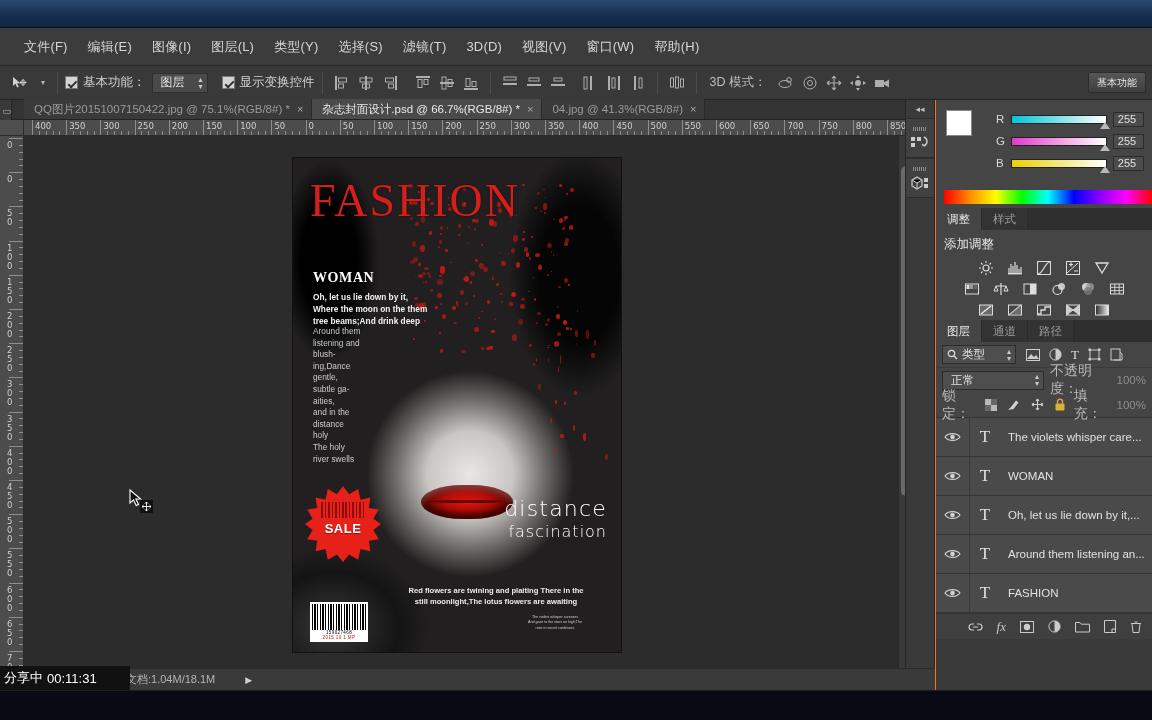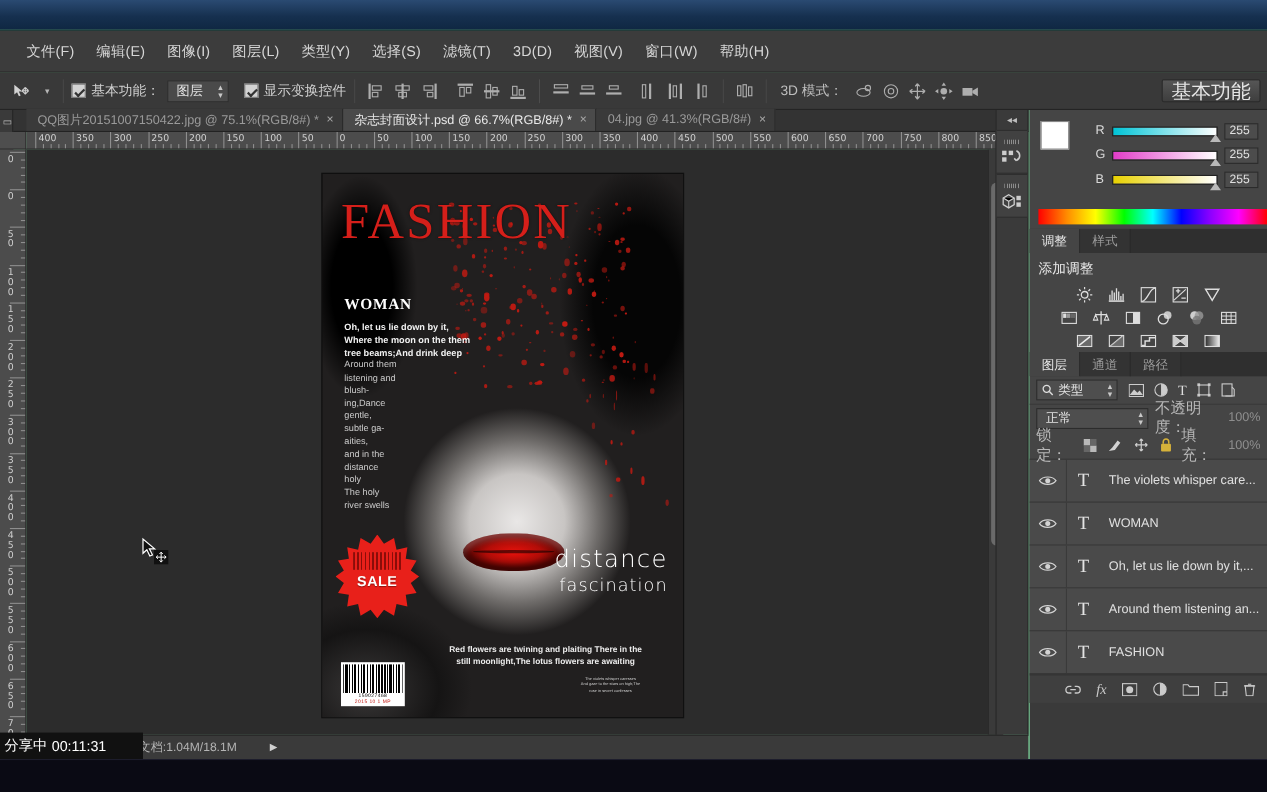--- a/index.html
+++ b/index.html
@@ -6,21 +6,21 @@
   html, body {
     width: 1152px; height: 720px;
     background: #000;
     font-family: "Liberation Sans", "DejaVu Sans", sans-serif;
     overflow: hidden;
     -webkit-font-smoothing: none;
   }
   #app {
     position: relative;
     width: 1152px; height: 720px;
-    background: #86efac;
+    background: #f97316;
   }
 
   
   .titlebar {
     position: absolute; left: 0; top: 0; width: 1152px; height: 28px;
     background: linear-gradient(180deg,#2a4a72 0%, #16304f 55%, #0f2742 100%);
     border-bottom: 1px solid #05101d;
   }
   .win-ctrl-wrap {
     position: absolute; right: 2px; top: 30px;
@@ -88,21 +88,21 @@
     width: 22px; height: 22px; margin: 0 1px;
     display:flex; align-items:center; justify-content:center;
     opacity:.78;
   }
   .mode3d-label { color:#bdbdbd; font-size:12.5px; margin:0 8px 0 6px; }
   .workspace-btn {
     position:absolute; right: 6px; top: 6px;
     height: 21px; padding: 0 8px;
     background: linear-gradient(180deg,#565656,#3e3e3e);
     border:1px solid #2b2b2b; border-radius:2px;
-    color:#e6e6e6; font-size:18px; display:flex; align-items:center;
+    color:#e6e6e6; font-size:10px; display:flex; align-items:center;
   }
 
   
   .tabbar {
     position:absolute; left:0; top:100px; width:935px; height:20px;
     background:#333; border-bottom:1px solid #222;
     display:flex; align-items:flex-end; padding-left: 24px;
   }
   .doc-tab {
     height: 20px; display:flex; align-items:center; gap:7px;

